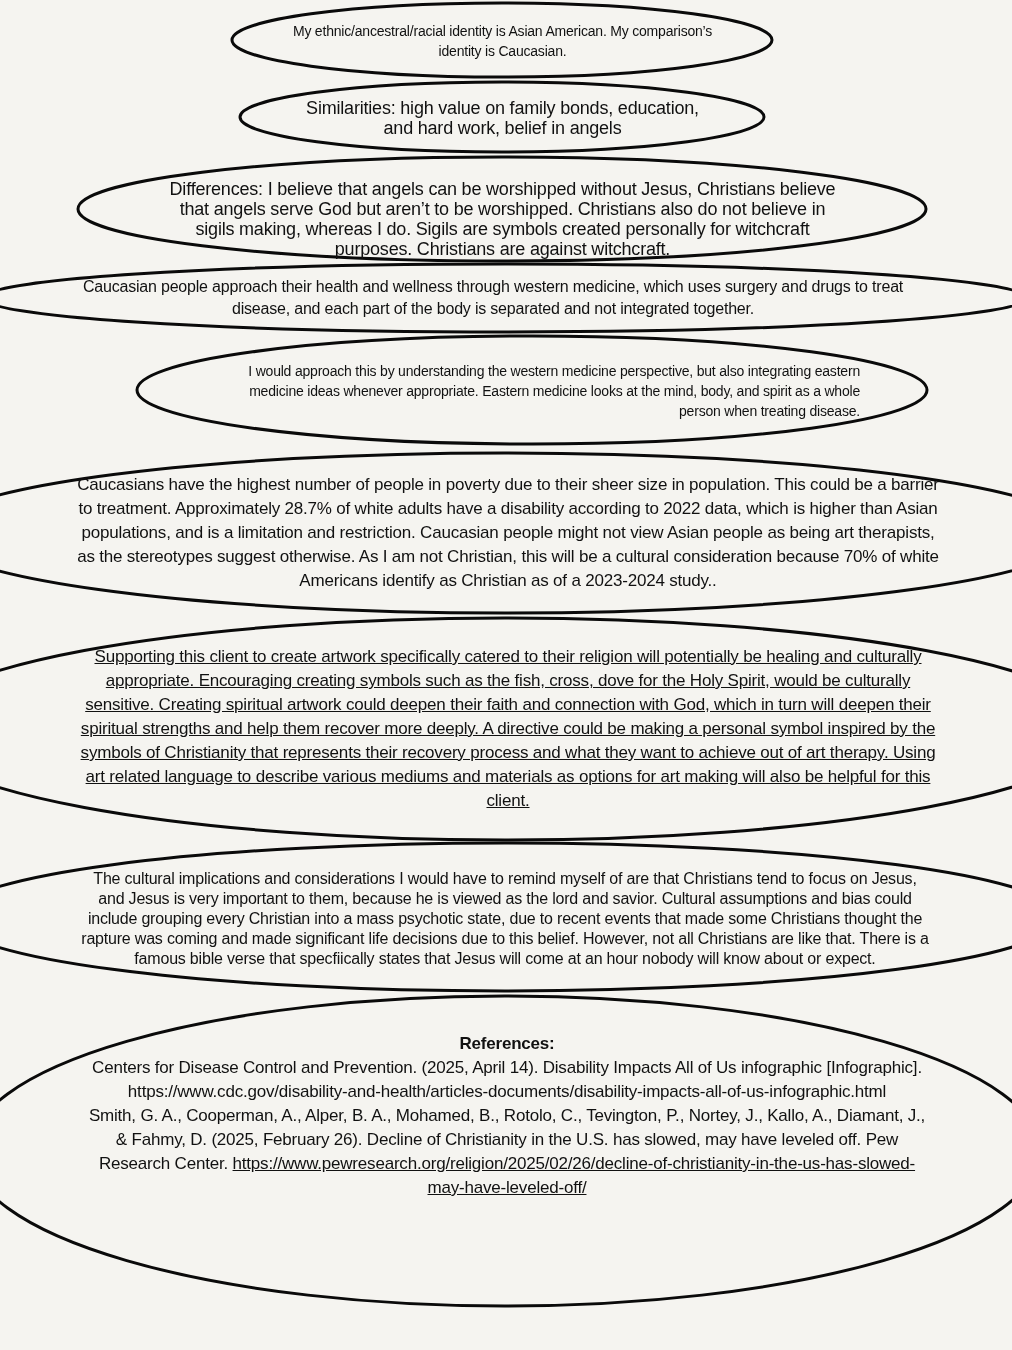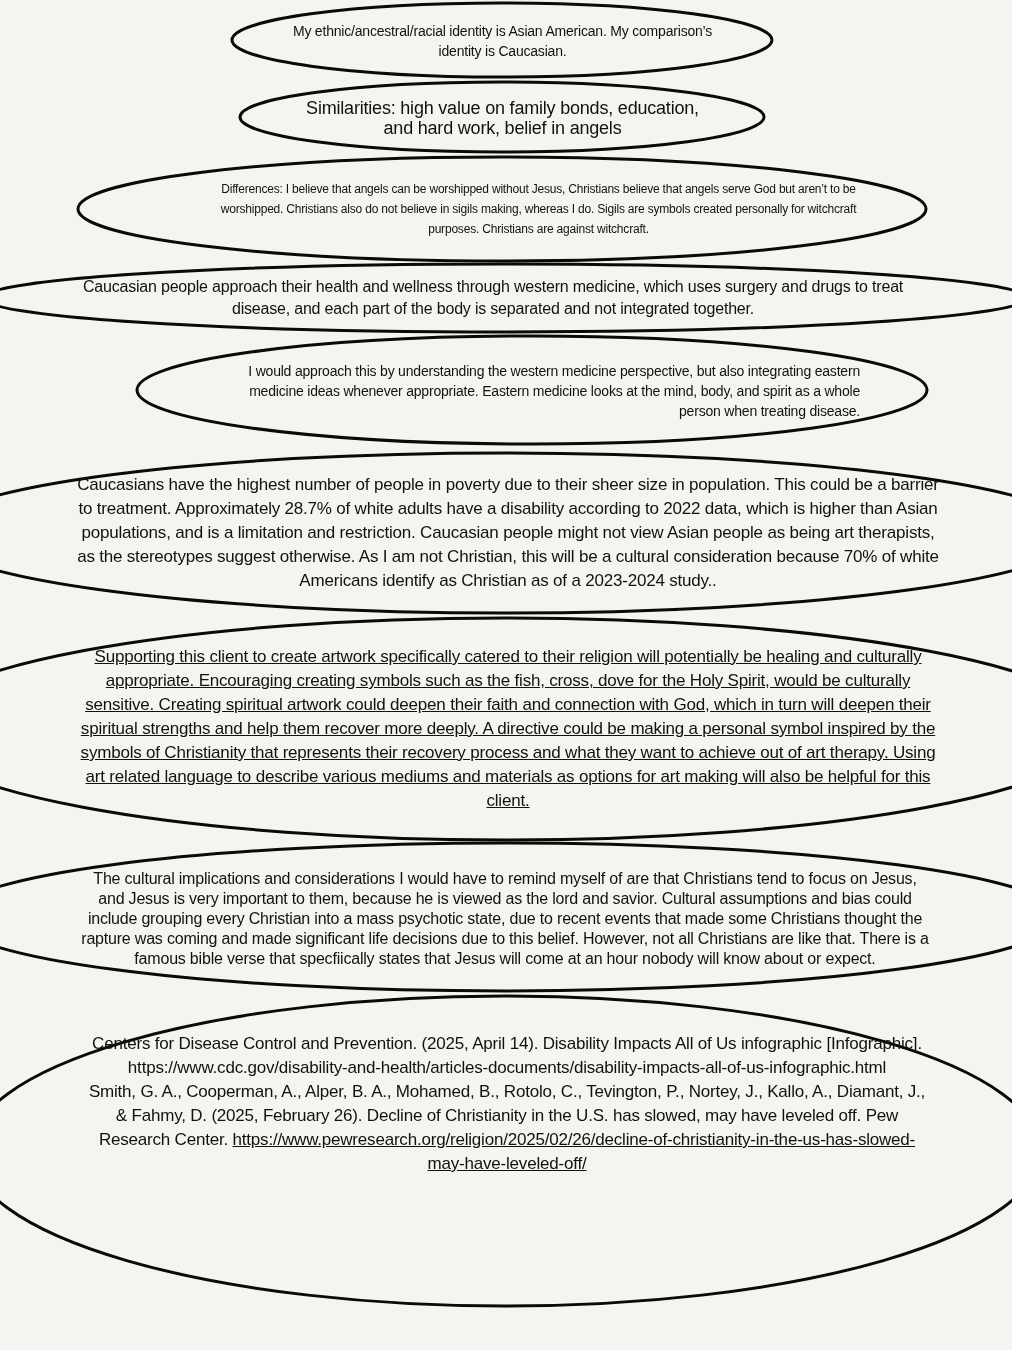--- a/index.html
+++ b/index.html
@@ -27,21 +27,21 @@
       stroke-width: 3;
     }
     .txt {
       position: absolute;
       text-align: center;
       z-index: 1;
       letter-spacing: -0.2px;
     }
     .t1 { left: 290px; top: 21px; width: 425px; font-size: 14px; line-height: 20px; }
     .t2 { left: 300px; top: 98px; width: 405px; font-size: 18px; line-height: 20px; }
-    .t3 { left: 160px; top: 179px; width: 685px; font-size: 12px; line-height: 20px; margin-left: 36px; }
+    .t3 { left: 160px; top: 179px; width: 685px; font-size: 18px; line-height: 20px; }
     .t4 { left: 70px; top: 276px; width: 846px; font-size: 16px; line-height: 22px; }
     .t5 { left: 205px; top: 361px; width: 655px; font-size: 14px; line-height: 20px; text-align: right; }
     .t6 { left: 75px; top: 473px; width: 866px; font-size: 17px; line-height: 24px; }
     .t7 { left: 70px; top: 645px; width: 876px; font-size: 17px; line-height: 24px; text-decoration: underline; }
     .t8 { left: 80px; top: 869px; width: 850px; font-size: 16px; line-height: 20px; }
     .t9 { left: 82px; top: 1032px; width: 850px; font-size: 17px; line-height: 24px; }
     .ref-heading { font-weight: bold; display: block; }
     .ref-line { display: block; }
     .ref-link { text-decoration: underline; color: #111; }
   </style>
@@ -63,15 +63,16 @@
 <div class="txt t1">My ethnic/ancestral/racial identity is Asian American. My comparison’s identity is Caucasian.</div>
 <div class="txt t2">Similarities: high value on family bonds, education, and hard work, belief in angels</div>
 <div class="txt t3">Differences: I believe that angels can be worshipped without Jesus, Christians believe that angels serve God but aren’t to be worshipped. Christians also do not believe in sigils making, whereas I do. Sigils are symbols created personally for witchcraft purposes. Christians are against witchcraft.</div>
 <div class="txt t4">Caucasian people approach their health and wellness through western medicine, which uses surgery and drugs to treat disease, and each part of the body is separated and not integrated together.</div>
 <div class="txt t5">I would approach this by understanding the western medicine perspective, but also integrating eastern medicine ideas whenever appropriate. Eastern medicine looks at the mind, body, and spirit as a whole person when treating disease.</div>
 <div class="txt t6">Caucasians have the highest number of people in poverty due to their sheer size in population. This could be a barrier to treatment. Approximately 28.7% of white adults have a disability according to 2022 data, which is higher than Asian populations, and is a limitation and restriction. Caucasian people might not view Asian people as being art therapists, as the stereotypes suggest otherwise. As I am not Christian, this will be a cultural consideration because 70% of white Americans identify as Christian as of a 2023-2024 study..</div>
 <div class="txt t7">Supporting this client to create artwork specifically catered to their religion will potentially be healing and culturally appropriate. Encouraging creating symbols such as the fish, cross, dove for the Holy Spirit, would be culturally sensitive. Creating spiritual artwork could deepen their faith and connection with God, which in turn will deepen their spiritual strengths and help them recover more deeply. A directive could be making a personal symbol inspired by the symbols of Christianity that represents their recovery process and what they want to achieve out of art therapy. Using art related language to describe various mediums and materials as options for art making will also be helpful for this client.</div>
 <div class="txt t8">The cultural implications and considerations I would have to remind myself of are that Christians tend to focus on Jesus, and Jesus is very important to them, because he is viewed as the lord and savior. Cultural assumptions and bias could include grouping every Christian into a mass psychotic state, due to recent events that made some Christians thought the rapture was coming and made significant life decisions due to this belief. However, not all Christians are like that.  There is a famous bible verse that specfiically states that Jesus will come at an hour nobody will know about or expect.</div>
 
 <div class="txt t9">
+  <span class="ref-heading">References:</span>
   <span class="ref-line">Centers for Disease Control and Prevention. (2025, April 14). Disability Impacts All of Us infographic [Infographic]. https://www.cdc.gov/disability-and-health/articles-documents/disability-impacts-all-of-us-infographic.html</span>
   <span class="ref-line"><span>Smith, G. A., Cooperman, A., Alper, B. A., Mohamed, B., Rotolo, C., Tevington, P., Nortey, J., Kallo, A., Diamant, J., &amp; Fahmy, D. (2025, February 26). Decline of Christianity in the U.S. has slowed, may have leveled off. Pew Research Center. </span><a class="ref-link">https://www.pewresearch.org/religion/2025/02/26/decline-of-christianity-in-the-us-has-slowed-may-have-leveled-off/</a></span>
 </div>
 
 </body></html>

